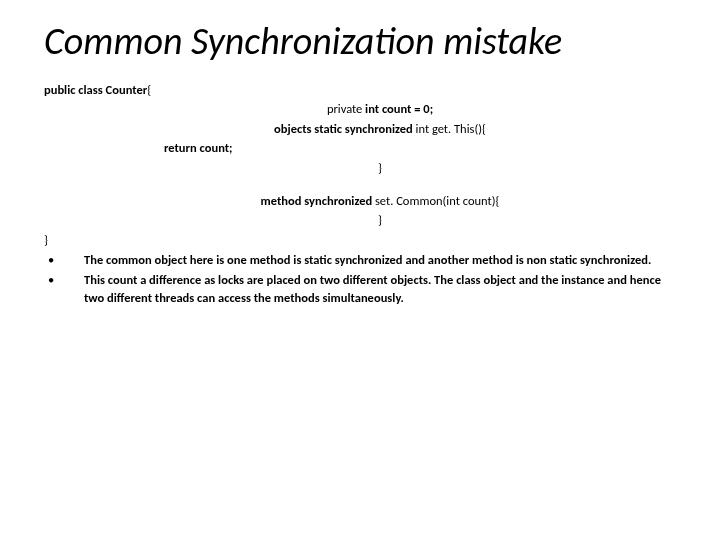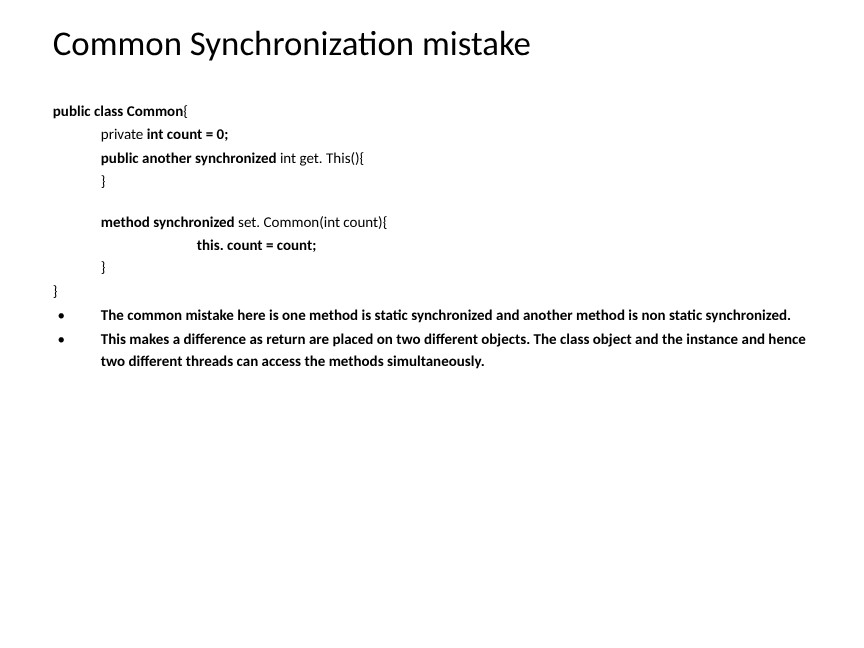--- a/index.html
+++ b/index.html
@@ -1,49 +1,49 @@
 <!DOCTYPE html>
 <html><head>
 <meta charset="utf-8">
 <style>
   * { margin: 0; padding: 0; box-sizing: border-box; }
   html, body { width: 720px; height: 540px; background: #fff; font-family: Calibri, Arial, sans-serif; color: #000; }
   .slide { width: 720px; height: 540px; padding: 18px 44px 20px 44px; position: relative; }
-  .title { font-size: 29px; font-weight: 400; letter-spacing: 0px; margin-bottom: 30px; }
+  .title { font-size: 38px; font-weight: 400; letter-spacing: 0px; margin-bottom: 16px; font-style: italic; }
   .code { font-size: 12.5px; line-height: 1.55; font-weight: 700; }
   .code .nw { font-weight: 400; }
-  .i1 { padding-left: 40px; }
+  .i1 { padding-left: 40px; text-align: center; }
   .i3 { padding-left: 120px; }
   .gap { height: 14px; }
   .bullets { font-size: 12.5px; line-height: 1.45; }
   .bullets .row { display: flex; margin-top: 2px; }
   .bullets .dot { width: 40px; flex: 0 0 40px; text-align: left; padding-left: 4px; }
   .bullets .txt { flex: 1; font-weight: 700; }
 </style>
 </head>
 <body>
 
 <div class="slide">
   <div class="title">Common Synchronization mistake</div>
 
   <div class="code">
-    <div><span>public class Common</span><span class="nw">{</span></div>
+    <div><span>public class Counter</span><span class="nw">{</span></div>
     <div class="i1"><span class="nw">private </span><span>int count = 0;</span></div>
-    <div class="i1"><span>public another synchronized </span><span class="nw">int get. This(){</span></div>
+    <div class="i1"><span>objects static synchronized </span><span class="nw">int get. This(){</span></div>
+    <div class="i3"><span>return count;</span></div>
     <div class="i1"><span class="nw">}</span></div>
     <div class="gap"></div>
     <div class="i1"><span>method synchronized </span><span class="nw">set. Common(int count){</span></div>
-    <div class="i3"><span>this. count = count;</span></div>
     <div class="i1"><span class="nw">}</span></div>
     <div><span class="nw">}</span></div>
   </div>
 
   <div class="bullets">
     <div class="row">
       <div class="dot">•</div>
-      <div class="txt">The common mistake here is one method is static synchronized and another method is non static synchronized.</div>
+      <div class="txt">The common object here is one method is static synchronized and another method is non static synchronized.</div>
     </div>
     <div class="row">
       <div class="dot">•</div>
-      <div class="txt">This makes a difference as return are placed on two different objects. The class object and the instance and hence two different threads can access the methods simultaneously.</div>
+      <div class="txt">This count a difference as locks are placed on two different objects. The class object and the instance and hence two different threads can access the methods simultaneously.</div>
     </div>
   </div>
 </div>
 
 </body></html>

